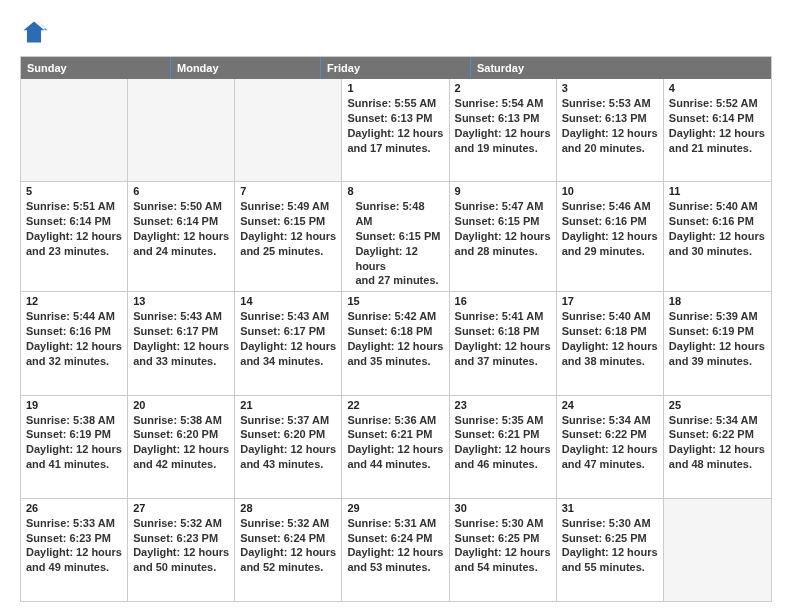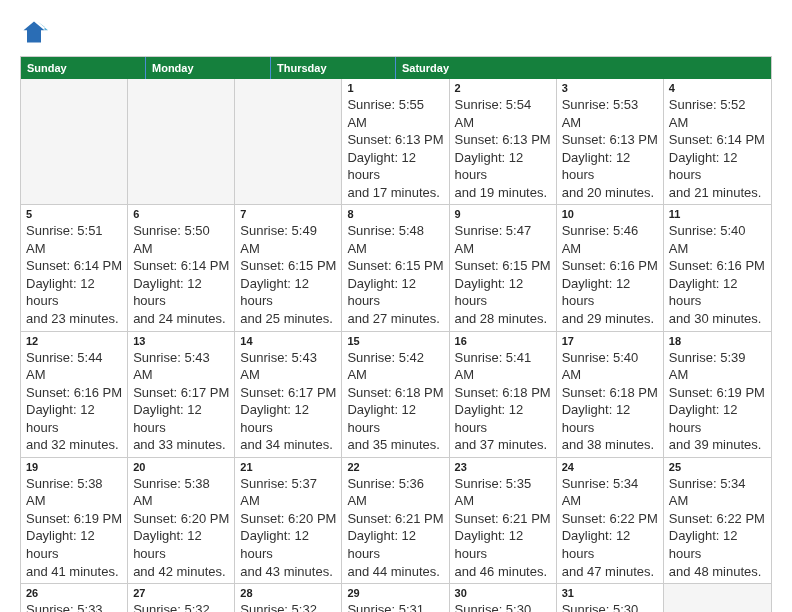--- a/index.html
+++ b/index.html
@@ -53,22 +53,22 @@
       color: #444;
     }
     .calendar {
       flex: 1;
       display: flex;
       flex-direction: column;
       border: 1px solid #ccc;
     }
     .cal-header {
       display: grid;
-      grid-template-columns: repeat(6, 1fr);
-      background: #15803d;
+      grid-template-columns: repeat(5, 1fr);
+      background: #737373;
     }
     .cal-header-cell {
       color: #fff;
       font-size: 11px;
       font-weight: bold;
       padding: 5px 6px;
       text-align: left;
       border-right: 1px solid #4a8dd5;
     }
     .cal-header-cell:last-child { border-right: none; }
@@ -95,23 +95,24 @@
     }
     .cal-cell:last-child { border-right: none; }
     .cal-cell.empty { background: #f5f5f5; }
     .day-num {
       font-size: 11px;
       font-weight: bold;
       color: #222;
       margin-bottom: 2px;
     }
     .cell-text {
-      font-size: 13px;
+      font-size: 11px;
       color: #333;
       line-height: 1.35;
+      font-weight: bold;
     }
   </style>
 </head>
 <body>
 
 <div class="page">
   <div class="header">
     <div class="logo">
       <svg class="logo-icon" viewBox="0 0 32 32">
         <polygon points="16,4 28,14 24,14 24,28 8,28 8,14 4,14" fill="#2a6db5"></polygon>
@@ -125,21 +126,21 @@
     <div class="title-block">
       <div class="month-title"></div>
       <div class="location"></div>
     </div>
   </div>
 
   <div class="calendar">
     <div class="cal-header">
     <div class="cal-header-cell">Sunday</div>
         <div class="cal-header-cell">Monday</div>
-        <div class="cal-header-cell">Thursday</div>
+        <div class="cal-header-cell">Friday</div>
         <div class="cal-header-cell">Saturday</div>
       </div>
     <div class="cal-body">
     <div class="cal-row">
           <div class="cal-cell empty"></div>
           <div class="cal-cell empty"></div>
           <div class="cal-cell empty"></div>
           <div class="cal-cell">
             <div class="day-num">1</div>
             <div class="cell-text" style="white-space: pre-line;">Sunrise: 5:55 AM
@@ -186,21 +187,21 @@
           </div>
           <div class="cal-cell">
             <div class="day-num">7</div>
             <div class="cell-text" style="white-space: pre-line;">Sunrise: 5:49 AM
 Sunset: 6:15 PM
 Daylight: 12 hours
 and 25 minutes.</div>
           </div>
           <div class="cal-cell">
             <div class="day-num">8</div>
-            <div class="cell-text" style="white-space: pre-line;">Sunrise: 5:48 AM
+            <div class="cell-text" style="white-space: pre-line; margin-left: 8px;">Sunrise: 5:48 AM
 Sunset: 6:15 PM
 Daylight: 12 hours
 and 27 minutes.</div>
           </div>
           <div class="cal-cell">
             <div class="day-num">9</div>
             <div class="cell-text" style="white-space: pre-line;">Sunrise: 5:47 AM
 Sunset: 6:15 PM
 Daylight: 12 hours
 and 28 minutes.</div>

